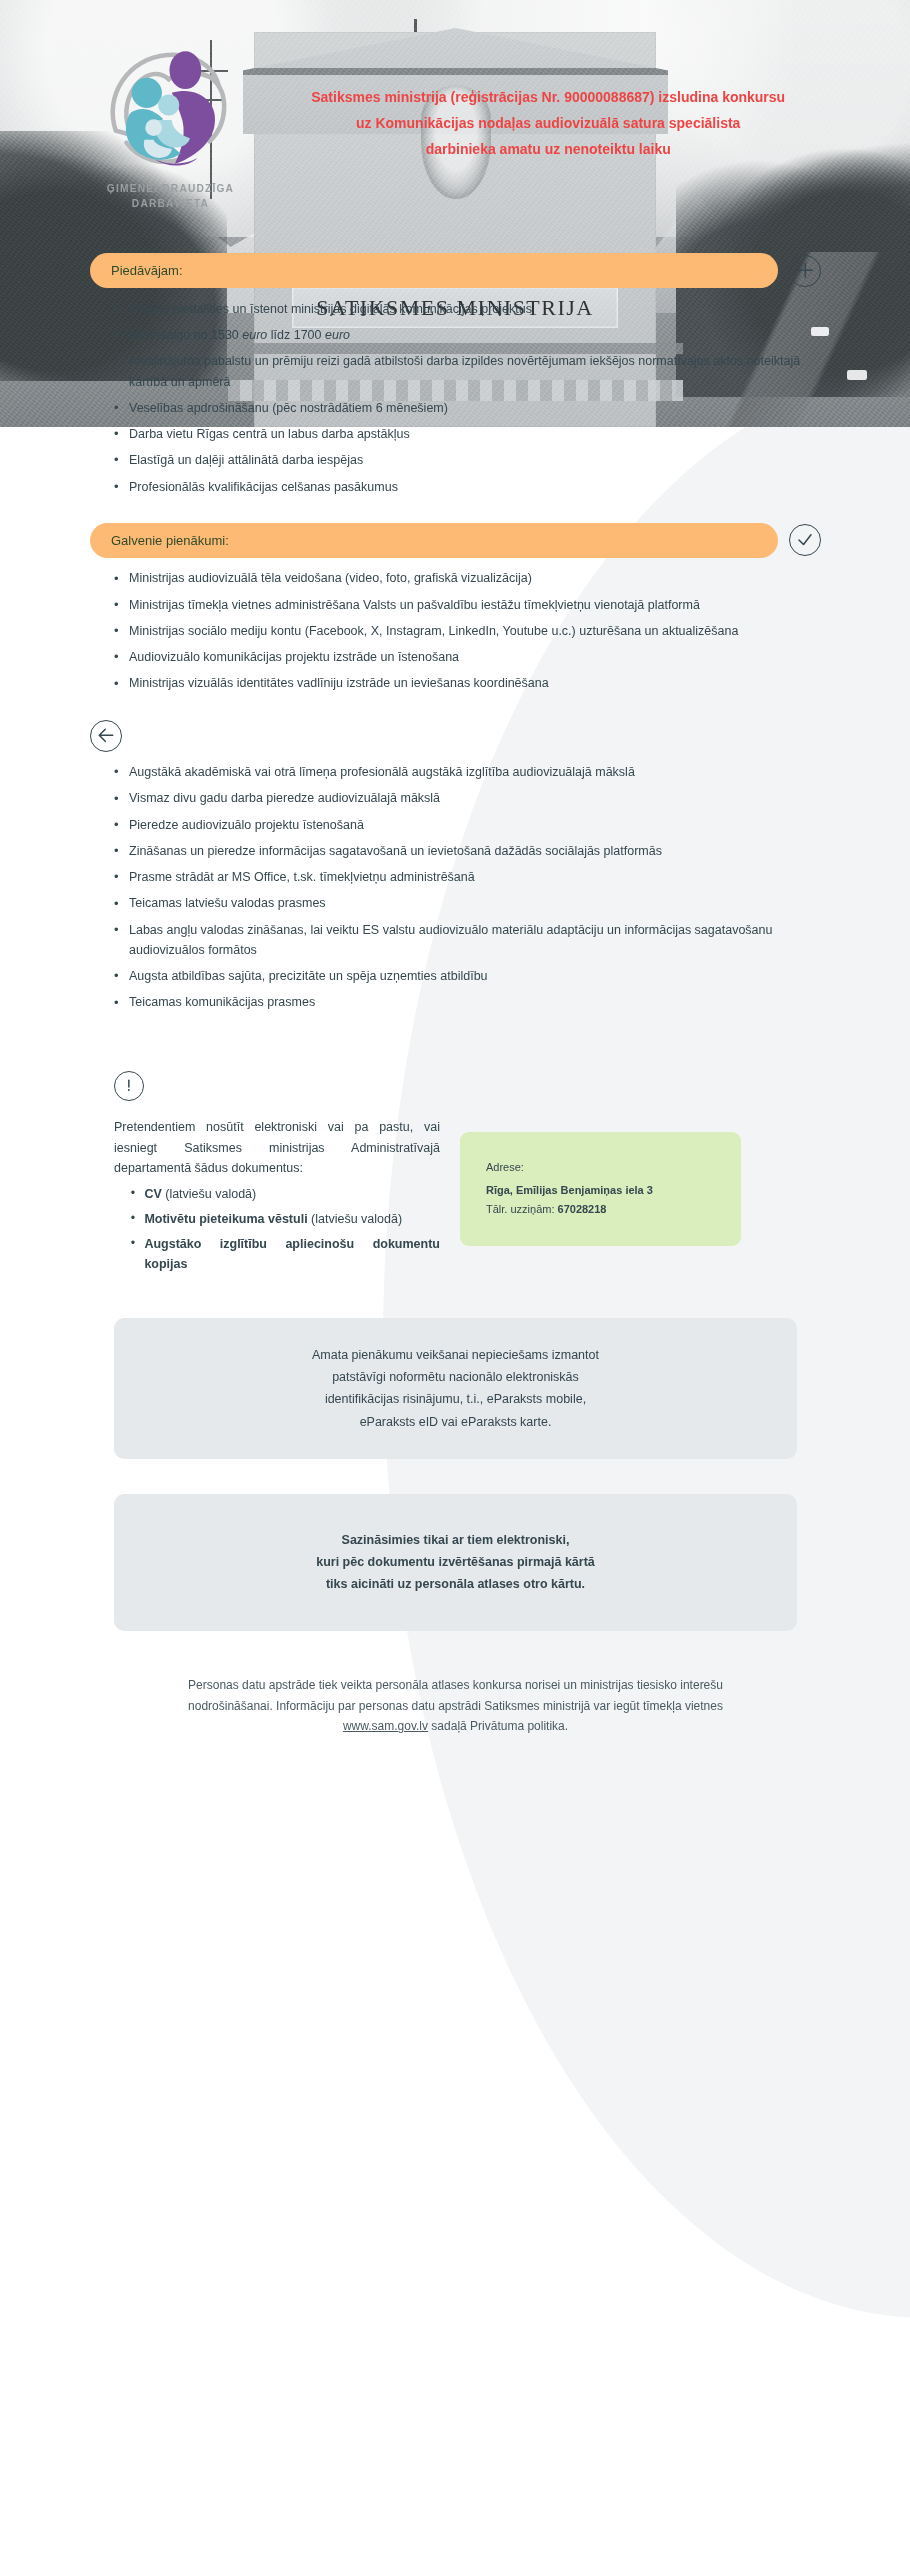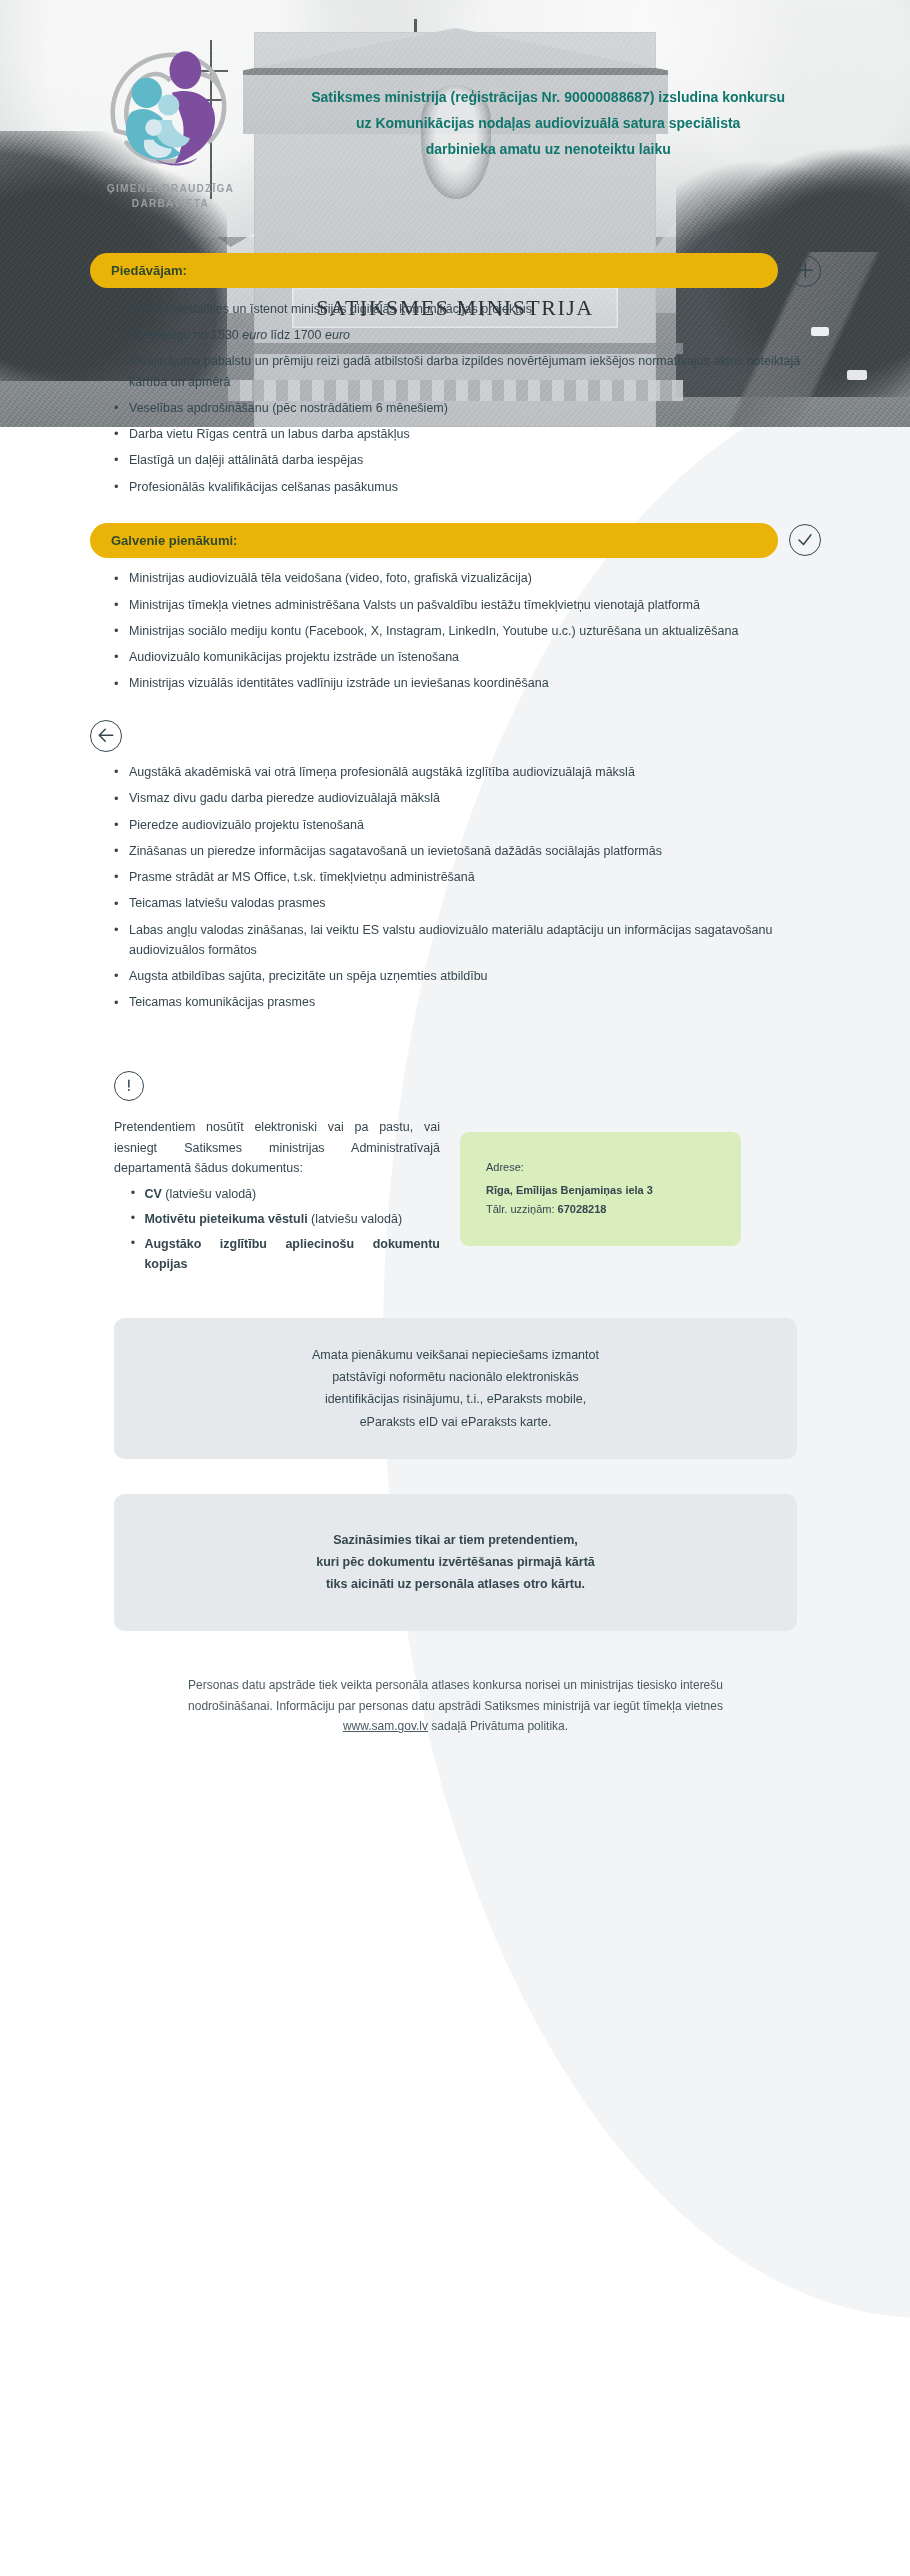--- a/index.html
+++ b/index.html
@@ -154,33 +154,33 @@
     padding:46px 83px 0 91px;
   }
   .logo-wrap{ width:159px; flex:0 0 159px; text-align:center; }
   .logo-svg{ display:block; margin:0 auto; }
   .logo-caption{
     margin-top:7.6px; font-size:10.2px; font-weight:700;
     letter-spacing:1.2px; color:#9b9ea1; line-height:1.5;
   }
   .headline{
     flex:1; text-align:center; padding:39px 7.6px 0 26px;
-    font-size:14px; font-weight:700; line-height:1.85; color:#0f766e;
+    font-size:14px; font-weight:700; line-height:1.85; color:#ef4444;
   }
 
   
   .section-head{
     display:flex; align-items:center; gap:10.6px;
     margin:0 0 10.6px 0; padding-left:90px; padding-right:90px;
   }
   .bar{
     flex:1; height:35px; border-radius:17.5px;
-    background:#eab308; display:flex; align-items:center;
+    background:#fdba74; display:flex; align-items:center;
     padding-left:21px;
-    font-size:13px; font-weight:700; color:#2f4a2a;
+    font-size:13px; font-weight:400; color:#2f4a2a;
   }
   .circ{
     flex:0 0 32px; width:32px; height:32px; border-radius:50%;
     border:1.5px solid #35474f; display:flex; align-items:center; justify-content:center;
   }
   .circ svg{ display:block; }
 
   ul.bullets{
     list-style:none; margin:0 0 20px 0; padding:0 106px 0 114px;
   }
@@ -389,21 +389,21 @@
   </div>
 
   <div class="note">
     <span>Amata pienākumu veikšanai nepieciešams izmantot</span><br>
     <span>patstāvīgi noformētu nacionālo elektroniskās</span><br>
     <span>identifikācijas risinājumu, t.i., eParaksts mobile,</span><br>
     <span>eParaksts eID vai eParaksts karte.</span>
   </div>
 
   <div class="note bold">
-    <span>Sazināsimies tikai ar tiem pretendentiem,</span><br>
+    <span>Sazināsimies tikai ar tiem elektroniski,</span><br>
     <span>kuri pēc dokumentu izvērtēšanas pirmajā kārtā</span><br>
     <span>tiks aicināti uz personāla atlases otro kārtu.</span>
   </div>
 
   <div class="footnote">
     <span>Personas datu apstrāde tiek veikta personāla atlases konkursa norisei un ministrijas tiesisko interešu nodrošināšanai. Informāciju par personas datu apstrādi Satiksmes ministrijā var iegūt tīmekļa vietnes </span><a href="#">www.sam.gov.lv</a><span> sadaļā Privātuma politika.</span>
   </div>
 
 </div>
 

